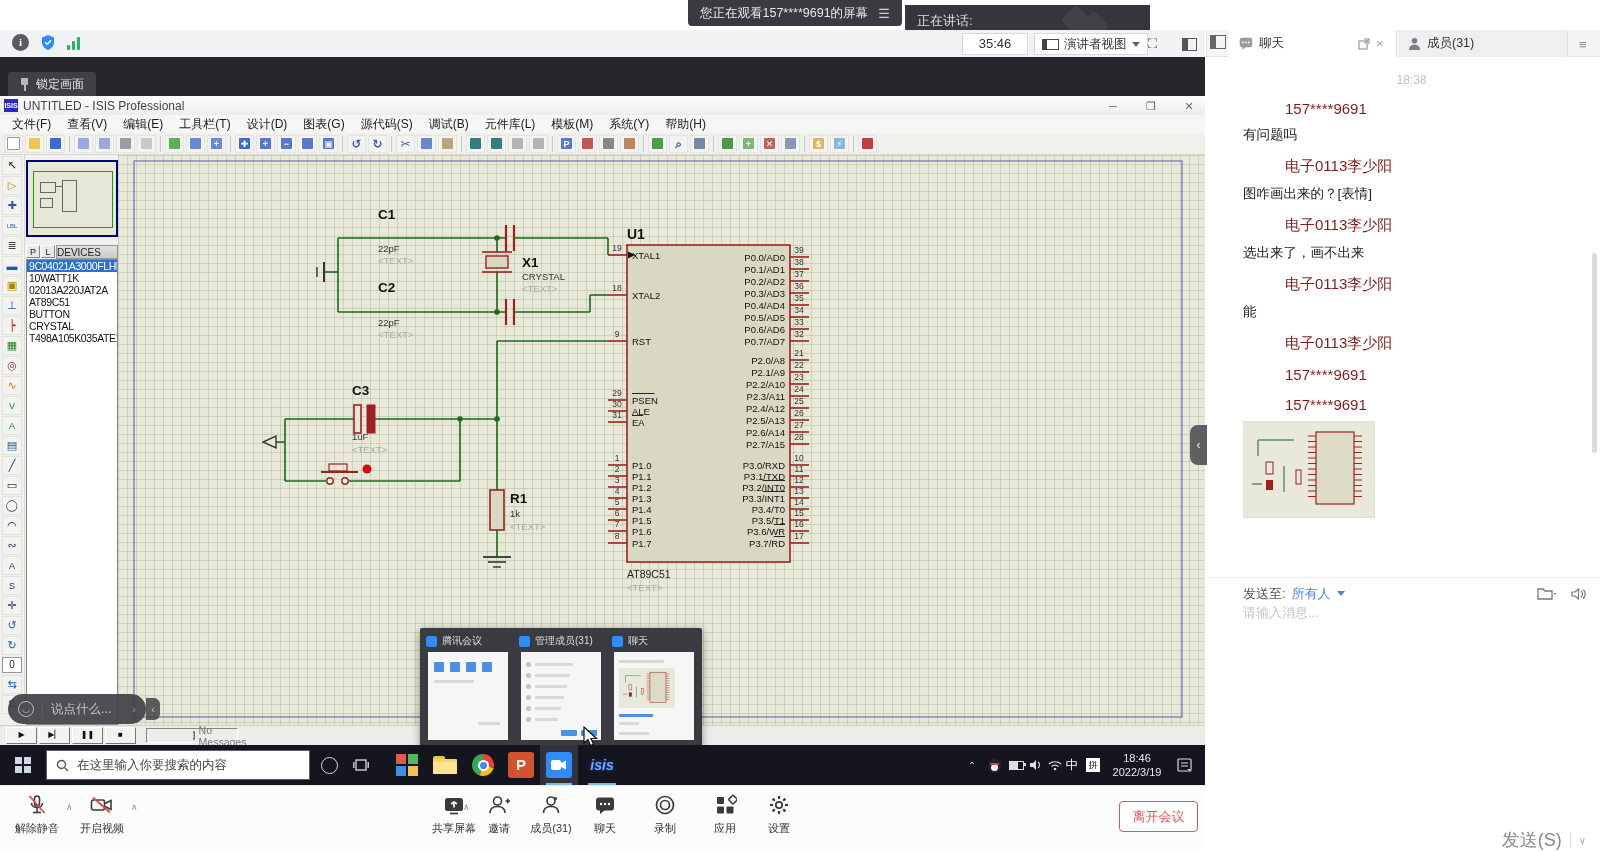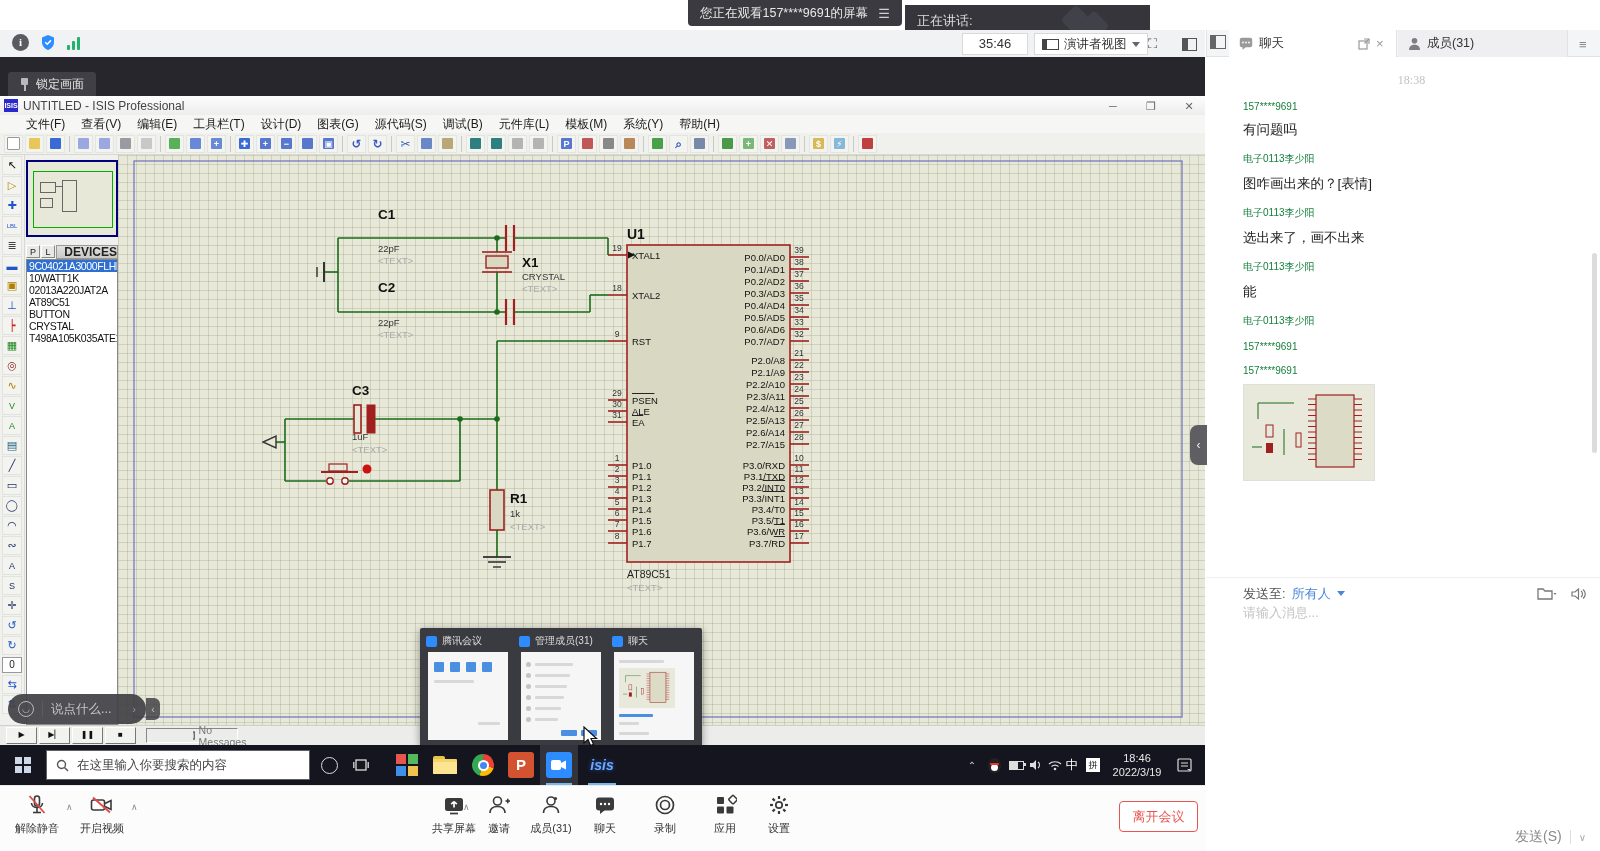--- a/index.html
+++ b/index.html
@@ -34,42 +34,42 @@
   .pin-ic{width:9px;height:13px;position:relative;}
   .pin-ic:before{content:"";position:absolute;left:1px;top:0;width:7px;height:7px;background:#b9b9bd;border-radius:1px;}
   .pin-ic:after{content:"";position:absolute;left:4px;top:7px;width:1.5px;height:6px;background:#b9b9bd;}
   
   .isis{left:0;top:96px;width:1205px;height:649px;background:#f0f0ec;}
   .isis-titlebar{left:0;top:0;width:100%;height:19px;background:linear-gradient(#fdfdfd,#ededed);border-bottom:1px solid #dcdcda;}
   .isis-logo{left:4px;top:3px;width:14px;height:13px;background:#2a2ac8;color:#fff;font-size:7px;font-weight:bold;
     text-align:center;line-height:13px;}
   .isis-title{left:23px;top:3px;font-size:12px;color:#444;}
   .isis-wctl{top:3px;width:26px;height:14px;text-align:center;font-size:11px;color:#666;line-height:14px;}
-  .isis-menubar{left:0;top:19px;width:100%;height:18px;background:#f6f6f4;display:flex;align-items:flex-start;padding-left:18px;box-sizing:border-box;}
+  .isis-menubar{left:0;top:19px;width:100%;height:18px;background:#f6f6f4;display:flex;align-items:flex-start;padding-left:4px;box-sizing:border-box;}
   .menu-item{font-size:12px;color:#1a1a1a;padding:0 8px;line-height:18px;}
   .isis-toolbar{left:0;top:37px;width:100%;height:22px;background:#f0f0ec;border-bottom:1px solid #d8d8d4;
     display:flex;align-items:center;padding-left:3px;box-sizing:border-box;}
   .tbtn{width:19px;height:18px;display:flex;align-items:center;justify-content:center;margin:0 1px;border:1px solid #e4e4e0;
     background:#f3f3ef;box-sizing:border-box;}
   .tbtn .sq{width:11px;height:11px;border-radius:1px;display:flex;align-items:center;justify-content:center;
     font-size:9px;color:#fff;font-weight:bold;}
   .tsep{width:1px;height:16px;background:#c9c9c5;margin:0 3px;}
   .side-tools{left:0;top:59px;width:24px;height:570px;background:#f0f0ec;border-right:1px solid #d8d8d4;}
   .stool{width:20px;height:19px;margin:1px auto;display:flex;align-items:center;justify-content:center;font-size:11px;
     border:1px solid #e2e2de;background:#f3f3ef;box-sizing:border-box;}
   .angle-box{width:18px;height:14px;margin:2px auto;background:#fff;border:1px solid #999;font-size:10px;color:#222;
     text-align:center;line-height:14px;}
   .overview{left:26px;top:64px;width:92px;height:77px;background:#e7e8d8;border:2px solid #00007a;box-sizing:border-box;}
   .ov-green{position:absolute;left:5px;top:9px;width:78px;height:55px;border:1px solid #00b000;}
   .devices{left:26px;top:149px;width:92px;height:480px;}
   .dev-head{height:14px;display:flex;}
   .dev-pl{width:14px;height:13px;background:#e8e8e4;border:1px solid;border-color:#fff #888 #888 #fff;font-size:9px;
     text-align:center;line-height:12px;color:#222;margin-right:1px;box-sizing:border-box;}
-  .dev-title{flex:1;background:linear-gradient(#e2e2de,#c9c9c5);font-size:12px;color:#222;text-align:right;line-height:13px;
-    border:1px solid #999;box-sizing:border-box;font-weight:bold;}
+  .dev-title{flex:1;background:linear-gradient(#e2e2de,#c9c9c5);font-size:10px;color:#222;text-align:left;line-height:13px;
+    border:1px solid #999;box-sizing:border-box;}
   .dev-list{position:absolute;left:0;top:14px;right:0;bottom:0;background:#fff;border:1px solid #888;
     font-size:10.5px;color:#111;overflow:hidden;box-sizing:border-box;}
   .dev-item{height:12px;line-height:12px;padding-left:2px;white-space:nowrap;letter-spacing:-0.4px;}
   .dev-item.sel{background:#2f6fd0;color:#fff;}
   .canvas{left:118px;top:59px;width:1087px;height:570px;background:#e7e8d8;overflow:hidden;
     background-image:linear-gradient(rgba(165,170,140,.38) 1px,transparent 1px),
                      linear-gradient(90deg,rgba(165,170,140,.38) 1px,transparent 1px);
     background-size:9px 9px;}
   .isis-status{left:0;top:629px;width:1205px;height:20px;background:#ececea;border-top:1px solid #cfcfcb;
     display:flex;align-items:center;padding-left:6px;box-sizing:border-box;}
@@ -113,32 +113,32 @@
   .mctl .lb{font-size:11px;color:#333;margin-top:3px;white-space:nowrap;}
   .mchev{position:absolute;top:16px;color:#888;font-size:9px;}
   .leave-btn{left:1119px;top:15px;width:77px;height:29px;border:1px solid #e85550;border-radius:4px;color:#e85550;
     font-size:13px;text-align:center;line-height:29px;background:#fff;}
   
   .chat{left:1206px;top:0;width:394px;height:851px;background:#fff;}
   .chat-head{position:absolute;left:0;top:30px;width:100%;height:27px;background:#f4f5f6;border-bottom:1px solid #e2e2e4;
     border-left:1px solid #e2e2e4;box-sizing:border-box;}
   .ctab{position:absolute;top:0;height:27px;display:flex;align-items:center;gap:6px;padding:0 10px;font-size:12.5px;color:#333;box-sizing:border-box;}
   .chat-msgs{position:absolute;left:0;top:57px;width:100%;height:545px;overflow:hidden;padding:2px 20px 0 37px;box-sizing:border-box;}
-  .m-name{font-size:10px;color:#15803d;margin-top:13px;}
+  .m-name{font-size:15px;color:#7f1d1d;margin-top:13px;margin-left:42px;}
   .m-text{font-size:13.5px;color:#222;margin-top:9px;}
-  .m-time{font-size:12px;color:#c2c2c2;text-align:center;margin-top:14px;font-family:Liberation Serif, serif;}
+  .m-time{font-size:12px;color:#c2c2c2;text-align:center;margin-top:14px;}
   .m-img{width:130px;height:95px;margin-top:8px;border:1px solid #e0e0da;}
   .chat-scroll{position:absolute;right:3px;top:253px;width:5px;height:200px;background:#dcdcdc;border-radius:3px;}
   .send-head{position:absolute;left:0;top:577px;width:100%;height:32px;border-top:1px solid #efefef;
     display:flex;align-items:center;padding:0 14px 0 37px;box-sizing:border-box;gap:6px;}
   .send-head .st{font-size:13px;color:#555;}
   .send-head .sv{font-size:13px;color:#4a86d8;}
   .chat-input-ph{position:absolute;left:37px;top:604px;font-size:13px;color:#c4c4c4;}
   .send-row{position:absolute;right:14px;top:828px;display:flex;align-items:center;gap:8px;}
-  .send-row .sb{font-size:14px;color:#8a8a8a;}
+  .send-row .sb{font-size:18px;color:#8a8a8a;}
   .send-row .dv{width:1px;height:14px;background:#ddd;}
   .collapse-handle{left:1190px;top:425px;width:17px;height:40px;background:#5e5e63;border-radius:8px 0 0 8px;
     color:#eee;font-size:12px;text-align:center;line-height:40px;z-index:60;}
   svg text{font-family:"Liberation Sans","DejaVu Sans",sans-serif;}
 </style>
 </head>
 <body>
 
 <div class="abs watch-toast">
   <span>您正在观看157****9691的屏幕</span>

